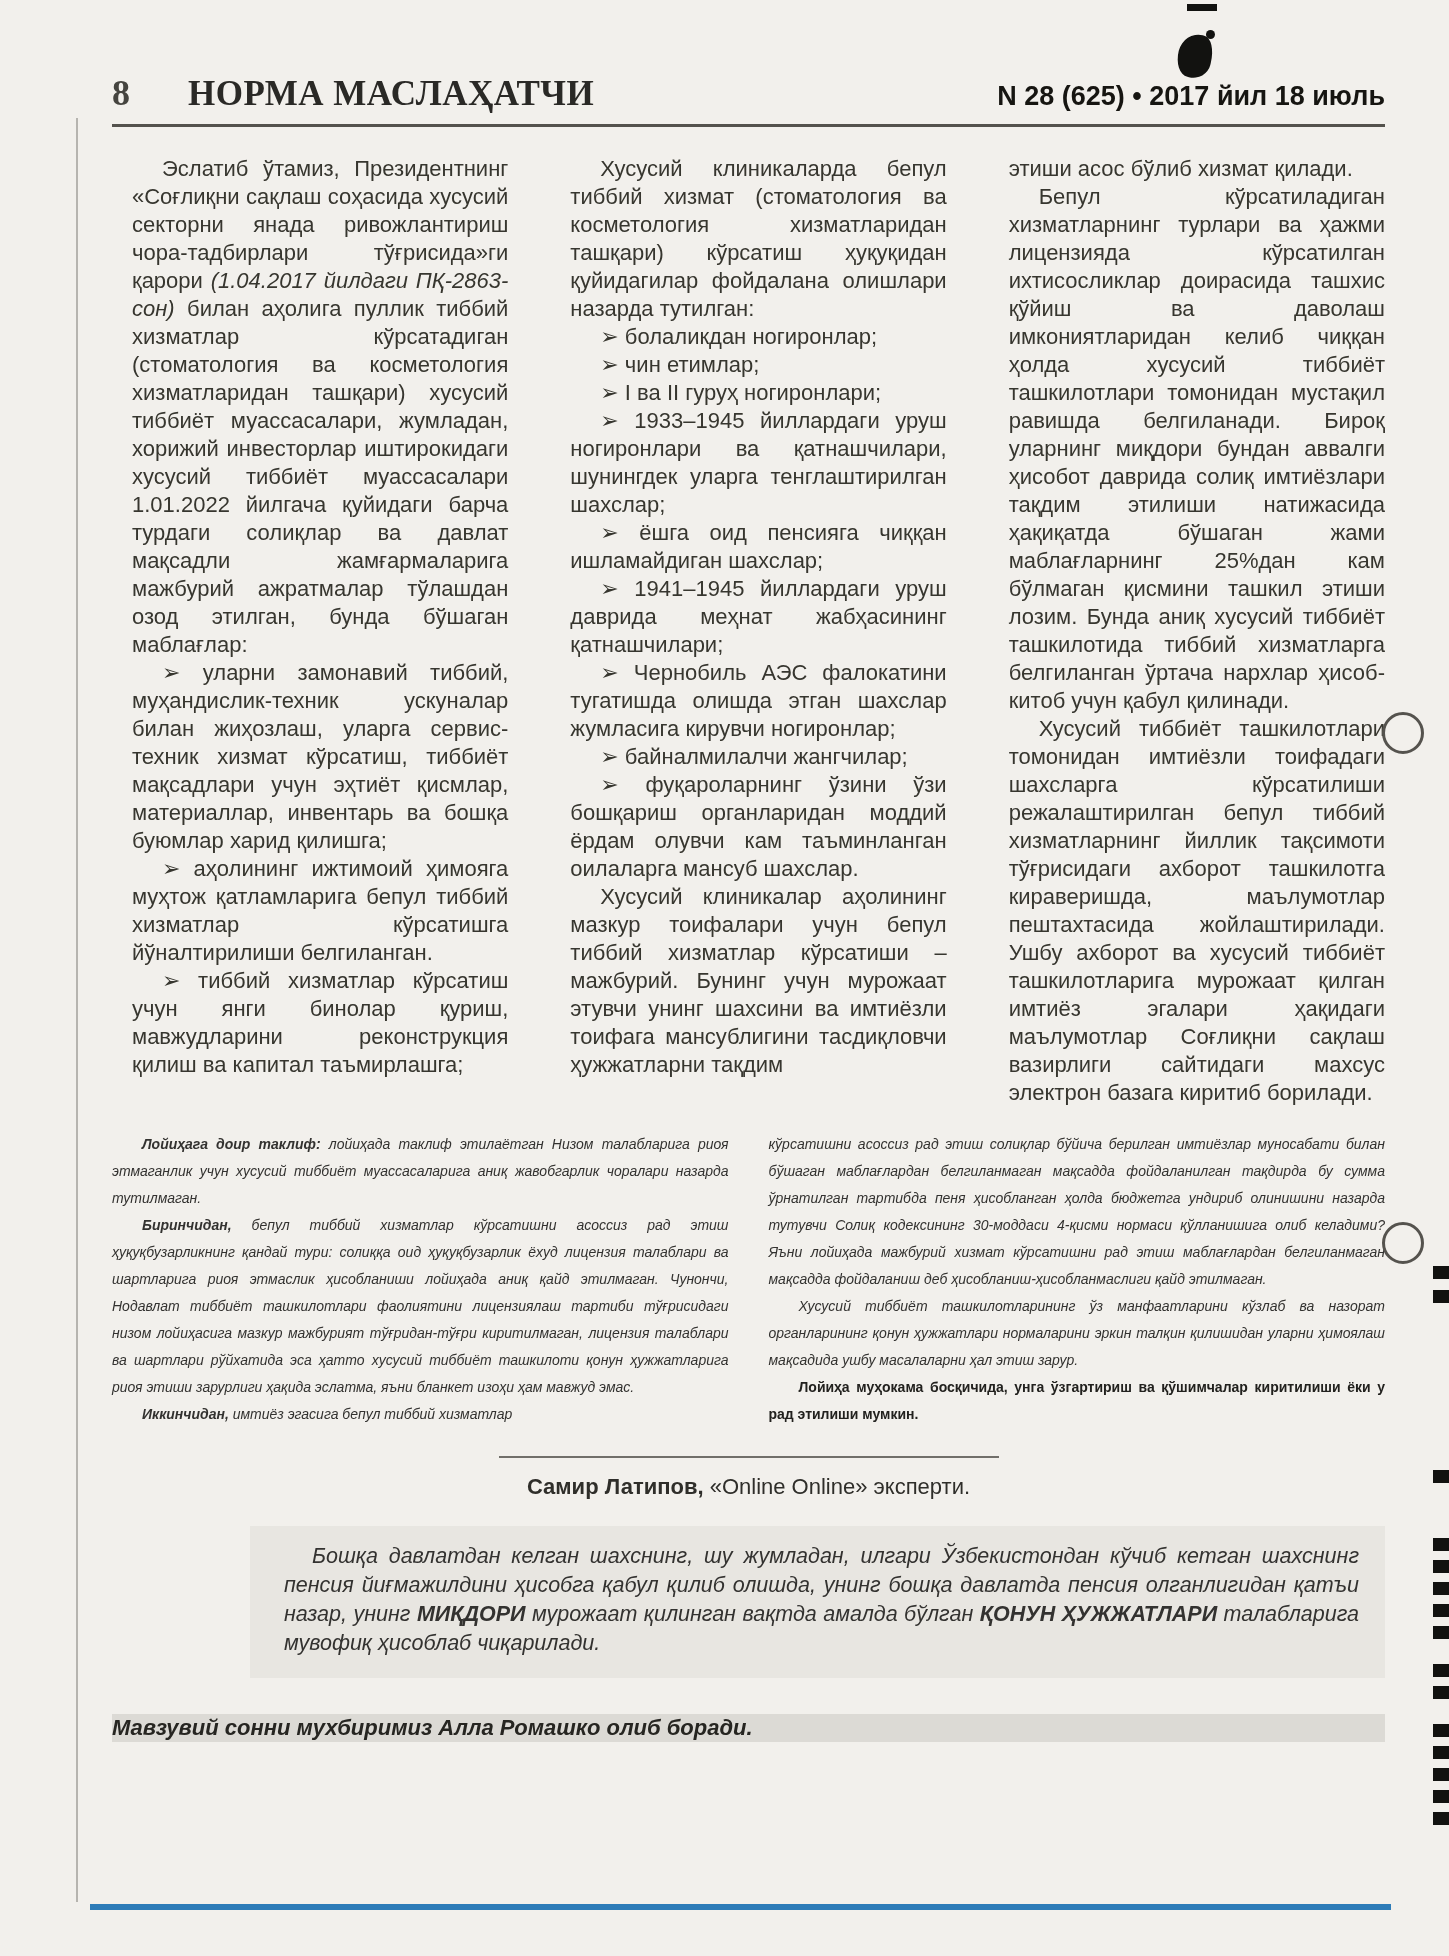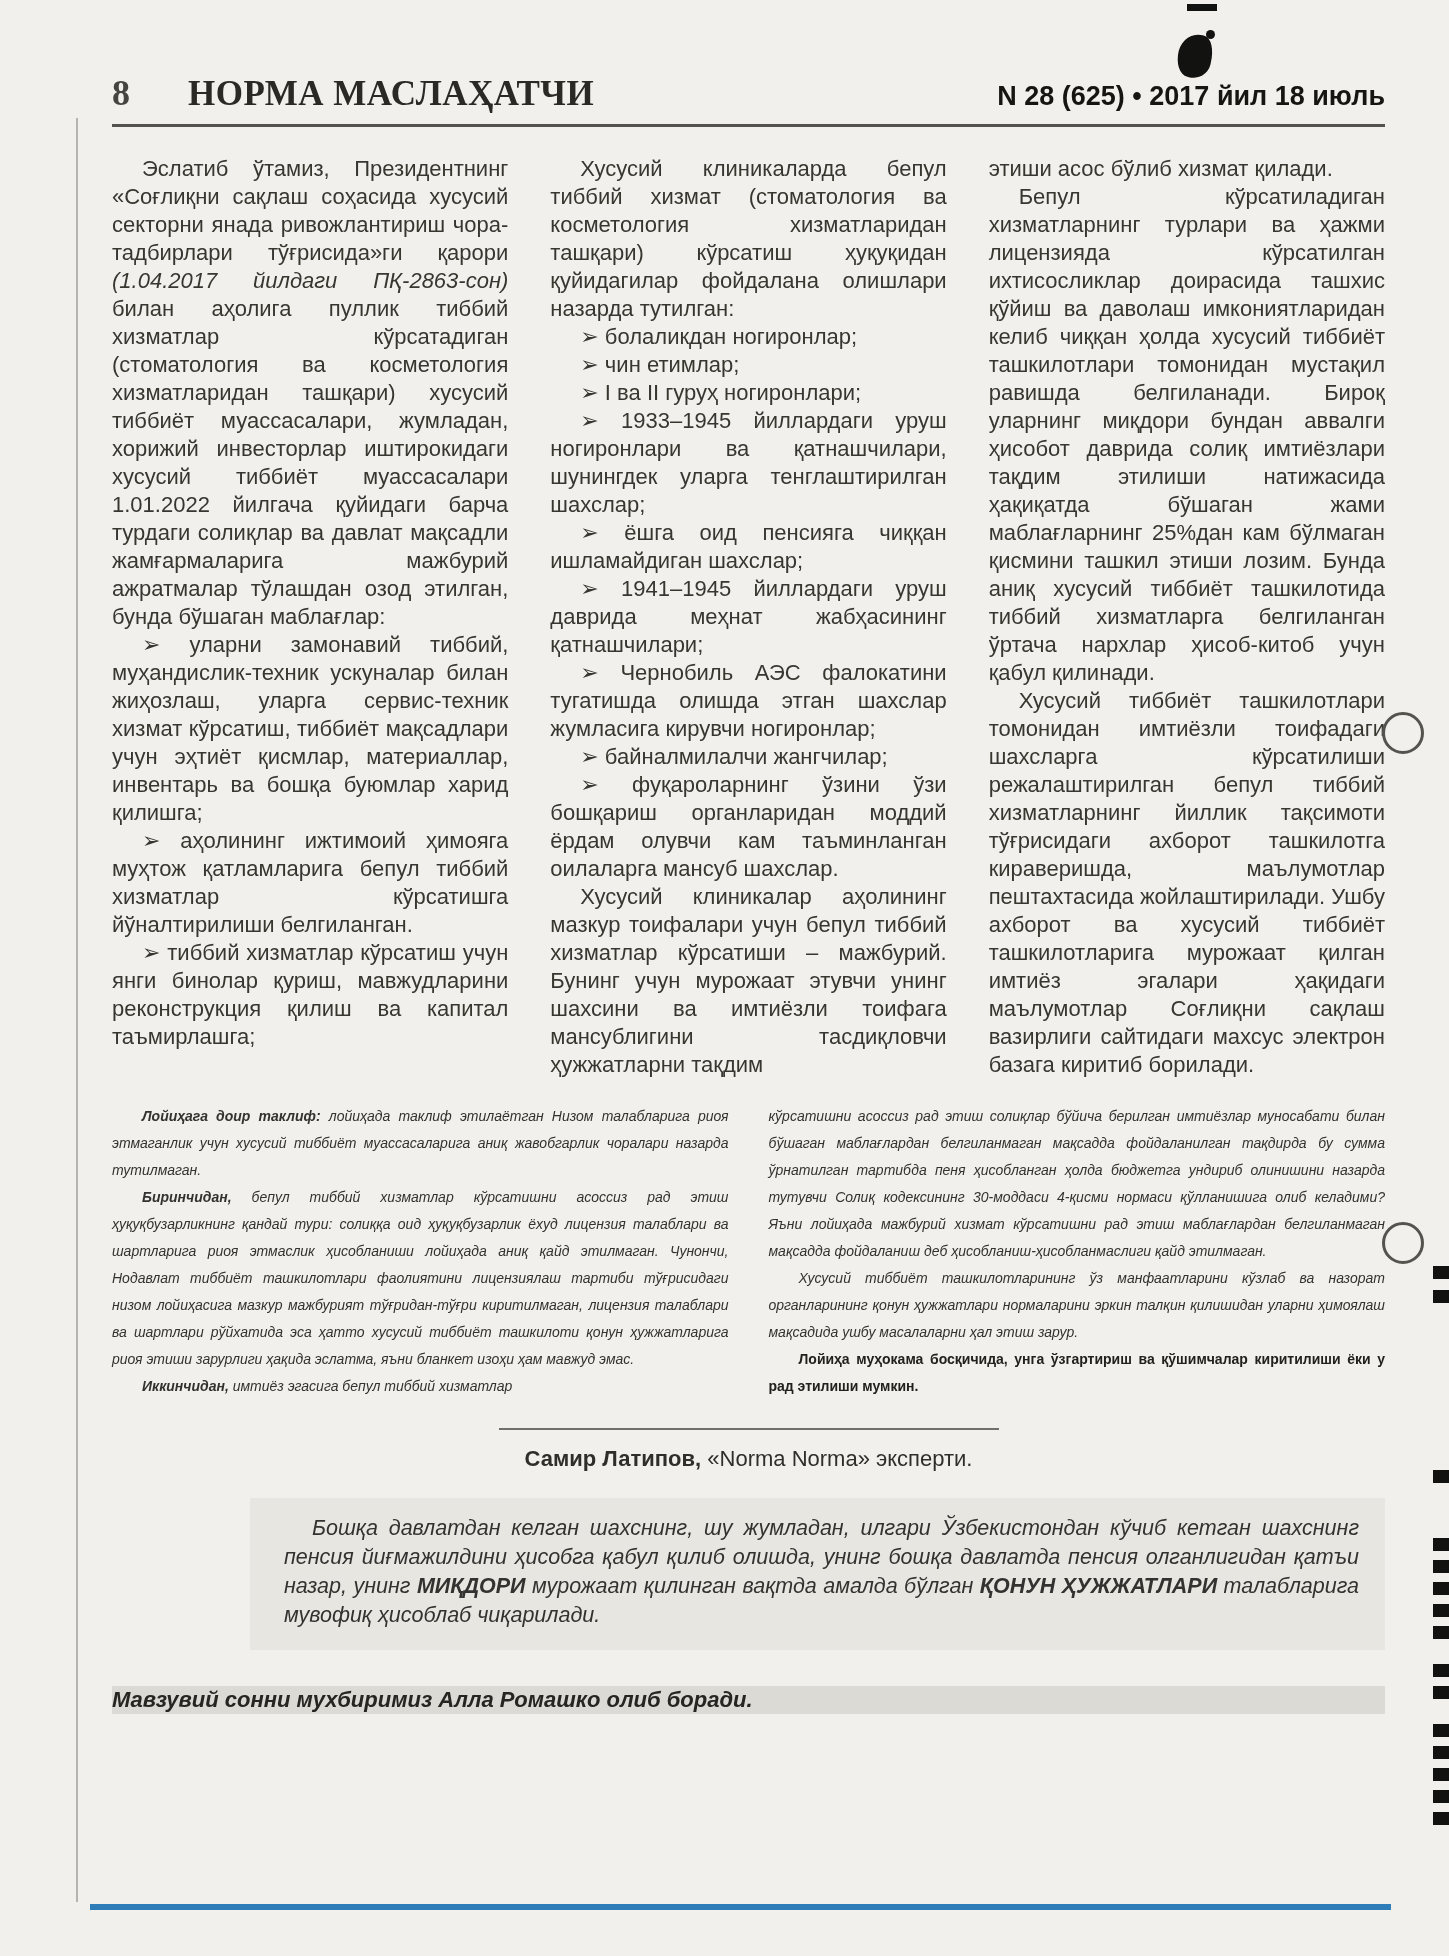--- a/index.html
+++ b/index.html
@@ -16,21 +16,21 @@
 
   
   header { display:flex; align-items:flex-end; }
   .pageno { font-family:"Liberation Serif", serif; font-weight:bold; font-size:36px; color:#45443f; }
   .masthead { font-family:"Liberation Serif", serif; font-weight:bold; font-size:35px; letter-spacing:.5px; color:#2a2926; margin-left:58px;margin-top:24px; }
   .issue { margin-left:auto; font-weight:bold; font-size:27px; color:#161511; padding-bottom:2px; }
   .rule { border-top:3px solid #54524d; margin-top:10px; }
 
   
   .columns { display:flex; gap:42px; margin-top:28px; font-size:22px; line-height:28px; text-align:justify; }
-  .col { flex:1; min-width:0; }
+  .col { flex:1; min-width:0;margin-left:20px; }
   .para { margin:0; text-indent:30px; }
   .noindent { text-indent:0; }
   .para em { font-style:italic; }
 
   
   .commentary { display:flex; gap:40px; margin-top:24px; font-size:14px; line-height:27px; font-style:italic; text-align:justify; color:#333230; }
   .ccol { flex:1; min-width:0; }
   .lead { font-weight:bold; }
   .upright-bold { font-style:normal; font-weight:bold; color:#22211e; }
 
@@ -133,21 +133,21 @@
         <p class="para"><span class="lead">Иккинчидан,</span><span> имтиёз эгасига бепул тиббий хизматлар</span></p>
       </div>
       <div class="ccol">
         <p class="para noindent">кўрсатишни асоссиз рад этиш солиқлар бўйича берилган имтиёзлар муносабати билан бўшаган маблағлардан белгиланмаган мақсадда фойдаланилган тақдирда бу сумма ўрнатилган тартибда пеня ҳисобланган ҳолда бюджетга ундириб олинишини назарда тутувчи Солиқ кодексининг 30-моддаси 4-қисми нормаси қўлланишига олиб келадими? Яъни лойиҳада мажбурий хизмат кўрсатишни рад этиш маблағлардан белгиланмаган мақсадда фойдаланиш деб ҳисобланиш-ҳисобланмаслиги қайд этилмаган.</p>
         <p class="para">Хусусий тиббиёт ташкилотларининг ўз манфаатларини кўзлаб ва назорат органларининг қонун ҳужжатлари нормаларини эркин талқин қилишидан уларни ҳимоялаш мақсадида ушбу масалаларни ҳал этиш зарур.</p>
         <p class="para upright-bold">Лойиҳа муҳокама босқичида, унга ўзгартириш ва қўшимчалар киритилиши ёки у рад этилиши мумкин.</p>
       </div>
     </section>
 
     <hr class="byline-rule">
-    <p class="byline"><b>Самир Латипов,</b><span> «Norma Norma» эксперти.</span></p>
+    <p class="byline"><b>Самир Латипов,</b><span> «Online Online» эксперти.</span></p>
 
     <section class="infobox">
       <p class="infobox-body"><span>Бошқа давлатдан келган шахснинг, шу жумладан, илгари Ўзбекистондан кўчиб кетган шахснинг пенсия йиғмажилдини ҳисобга қабул қилиб олишда, унинг бошқа давлатда пенсия олганлигидан қатъи назар, унинг </span><b>МИҚДОРИ</b><span> мурожаат қилинган вақтда амалда бўлган </span><b>ҚОНУН ҲУЖЖАТЛАРИ</b><span> талабларига мувофиқ ҳисоблаб чиқарилади.</span></p>
     </section>
 
     <div class="footer-bar"><span>Мавзувий сонни мухбиримиз Алла Ромашко олиб боради.</span></div>
 
   </div>
 </div>
 

